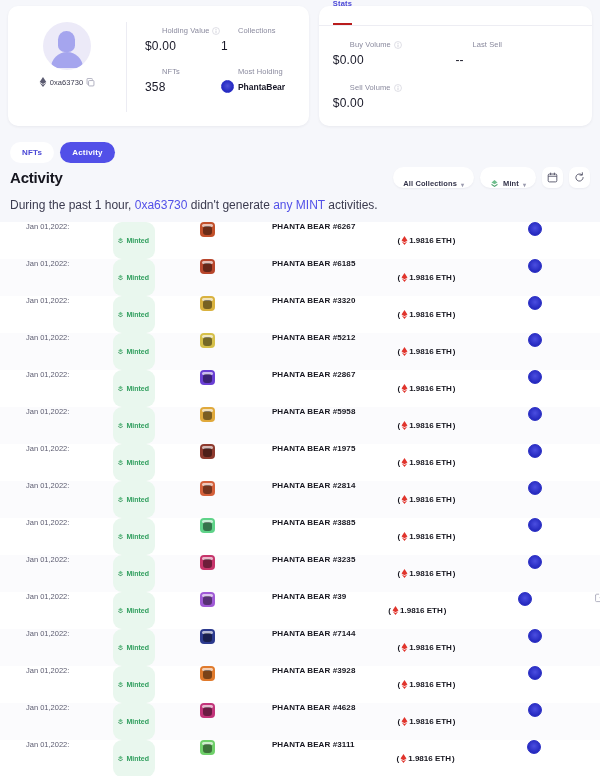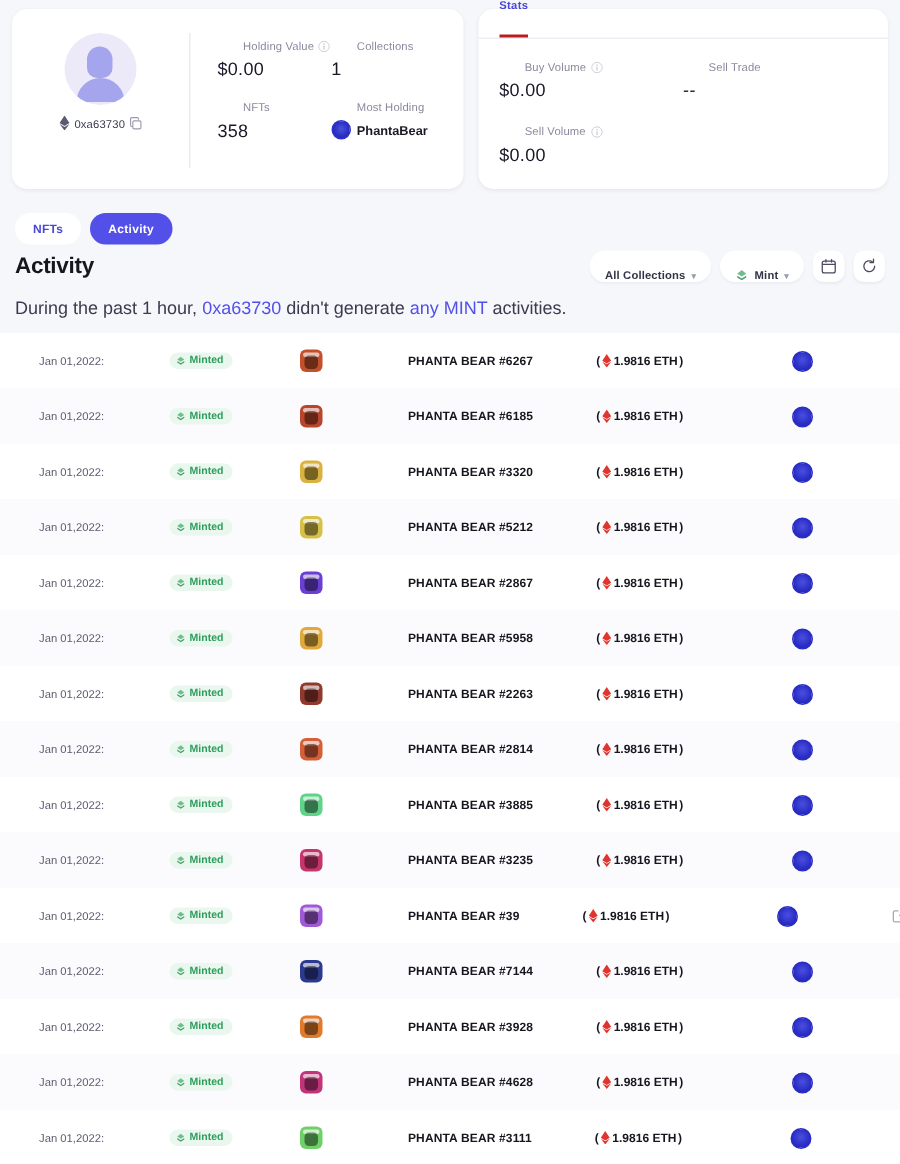--- a/index.html
+++ b/index.html
@@ -95,21 +95,21 @@
   .ctl .caret { font-size: 6px; color: #9a9aae; }
   .ctl-sq {
     background: #ffffff; border-radius: 7px; width: 21px; height: 21px;
     display: flex; align-items: center; justify-content: center;
     box-shadow: 0 1px 2px rgba(20,20,50,0.05); cursor: pointer;
   }
 
   
   .list { margin-top: 10px; }
   .row {
-    height: 37px; display: flex; align-items: center;
+    height: 37px; display: flex; 
     padding: 0 14px 0 26px; background: #ffffff; gap: 36px;
   }
   .row.alt { background: #fbfbfd; }
   .row .date { font-size: 7.5px; color: #5c5c70; white-space: nowrap; }
   .badge {
     margin-left: 8px; display: flex; align-items: center; gap: 2px;
     background: #e9f7ee; color: #2f9e5d; border-radius: 9px;
     font-size: 7px; font-weight: bold; padding: 2px 6px 2px 4px; white-space: nowrap;
   }
   .nft-thumb {
@@ -225,21 +225,21 @@
               <circle cx="6" cy="6" r="5.2" fill="none" stroke="#a8a8ba" stroke-width="1"></circle>
               <circle cx="6" cy="3.5" r=".85" fill="#a8a8ba"></circle>
               <rect x="5.3" y="5.2" width="1.4" height="4" rx=".6" fill="#a8a8ba"></rect>
             </svg>
           </div>
           <div class="stat-value">$0.00</div>
         </div>
 
         <div>
           <div class="stat-label">
-            <span>Sell Trade</span>
+            <span>Last Sell</span>
           </div>
           <div class="stat-value">--</div>
         </div>
 
         <div>
           <div class="stat-label">
             <span>Sell Volume</span>
             <svg class="info-ico" viewBox="0 0 12 12">
               <circle cx="6" cy="6" r="5.2" fill="none" stroke="#a8a8ba" stroke-width="1"></circle>
               <circle cx="6" cy="3.5" r=".85" fill="#a8a8ba"></circle>
@@ -487,21 +487,21 @@
           <svg width="7" height="7" viewBox="0 0 12 12">
             <path d="M6 1.4 L10 4.6 L6 7.1 L2 4.6 Z" fill="#6fbf8d"></path>
             <path d="M2 6.4 L6 8.9 L10 6.4 L10 8 L6 10.5 L2 8 Z" fill="#4a9e6b"></path>
           </svg>
           <span>Minted</span>
         </span>
         <span class="nft-thumb" style="background:#8e3a2e">
           <span class="hat"></span>
           <span class="face"></span>
         </span>
-        <span class="nft-name">PHANTA BEAR #2263</span>
+        <span class="nft-name">PHANTA BEAR #1975</span>
         <span class="price">
           <span class="paren">(</span>
           <svg class="eth-red" viewBox="0 0 10 14">
             <path d="M5 0 L9.6 7.1 L5 9.8 L0.4 7.1 Z" fill="#e0342c"></path>
             <path d="M5 10.7 L9.6 8 L5 14 L0.4 8 Z" fill="#e0342c"></path>
           </svg>
           <span>1.9816 ETH</span>
           <span class="paren">)</span>
         </span>
         <span class="spacer"></span>

